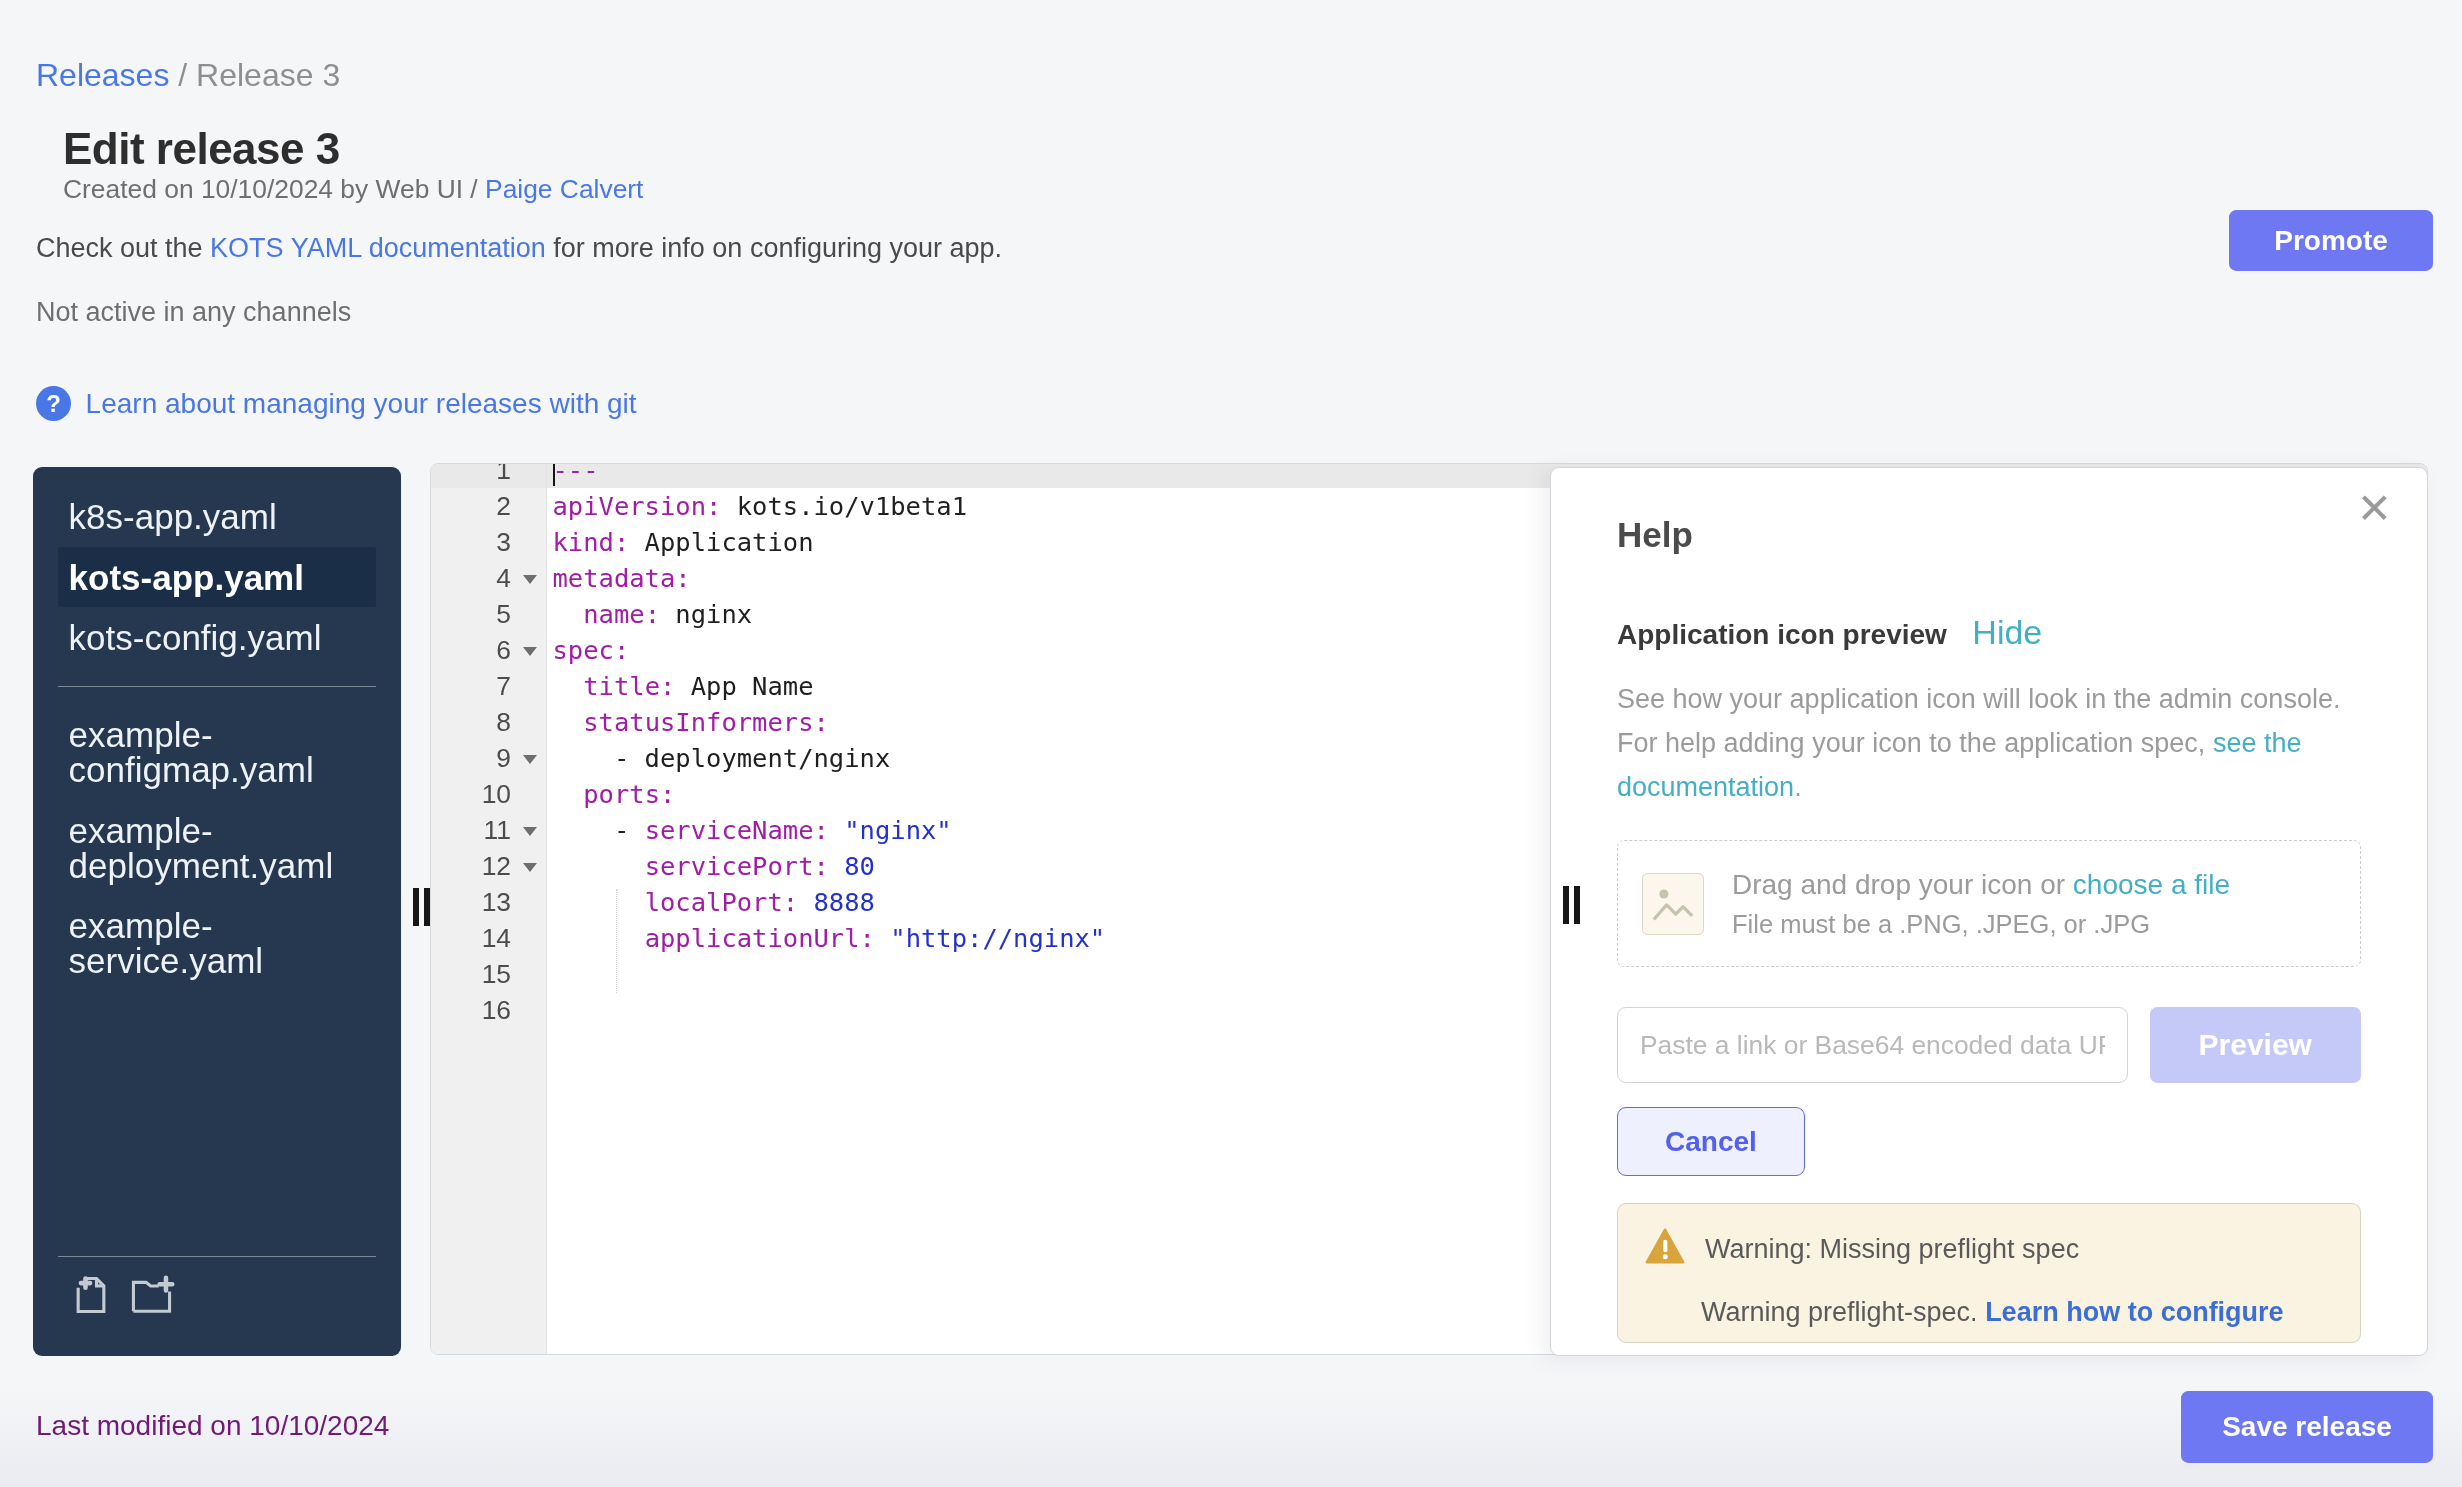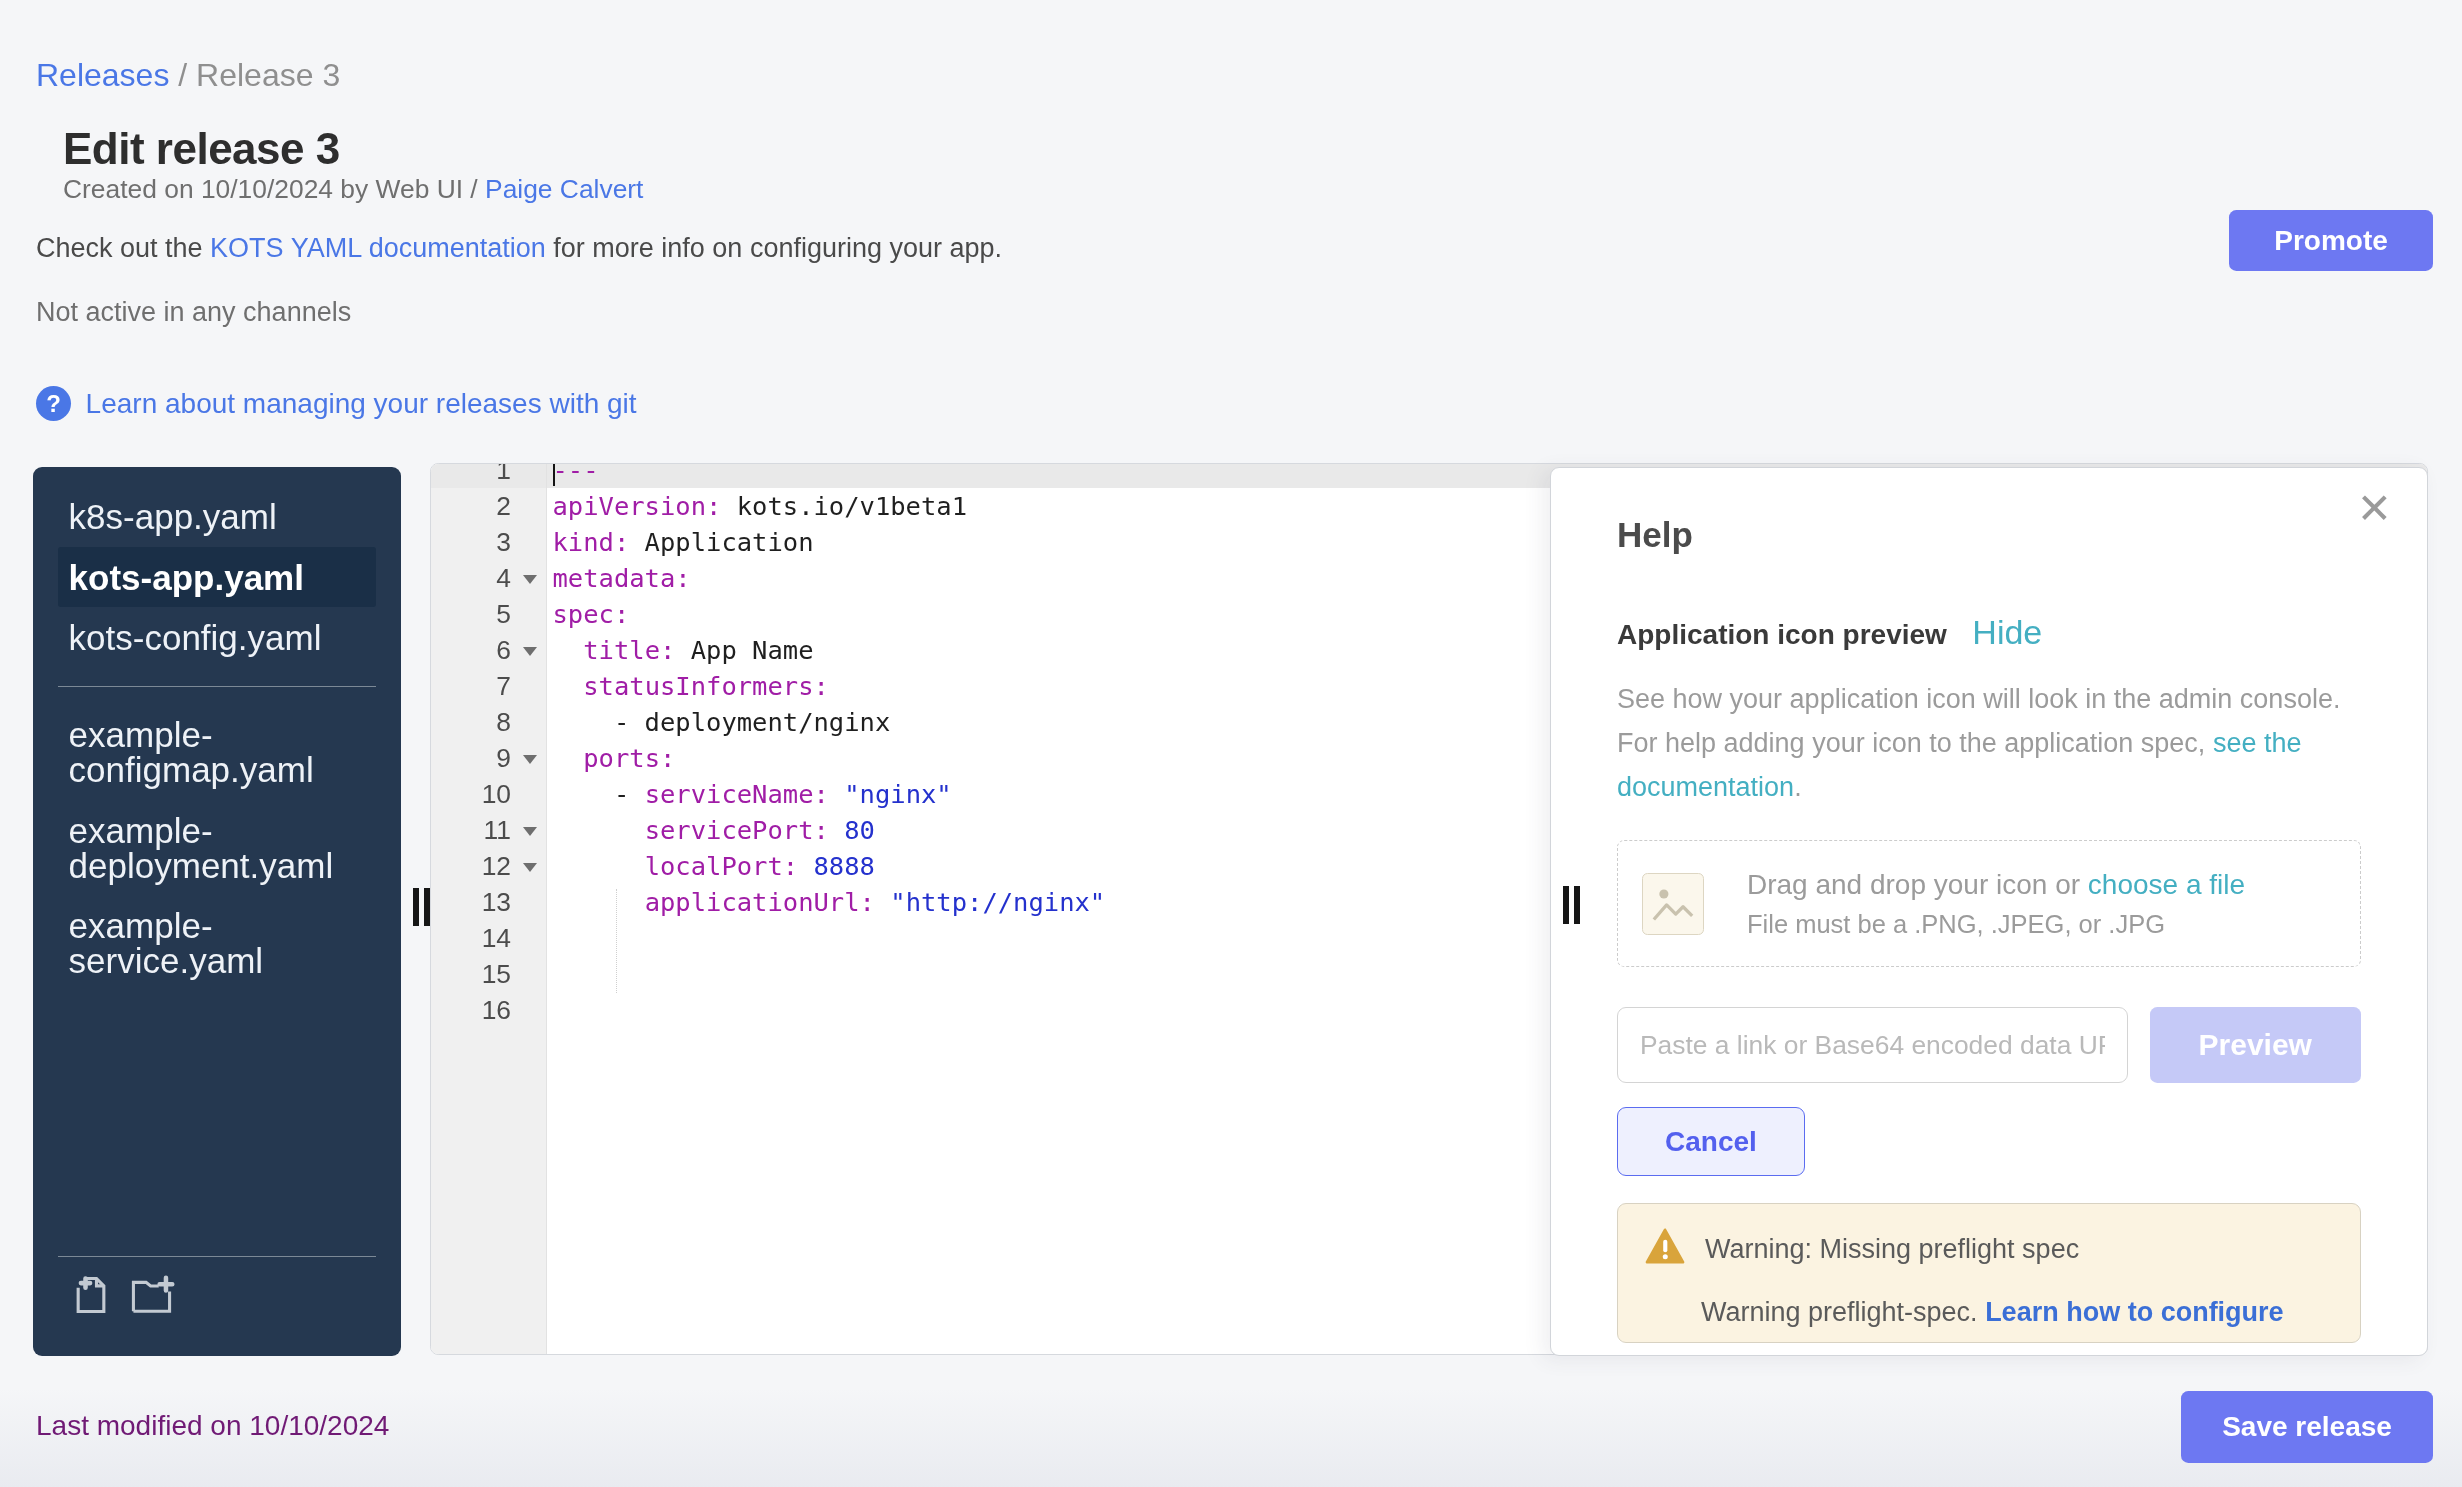--- a/index.html
+++ b/index.html
@@ -70,21 +70,21 @@
     border:0.9px solid #d2d5da;border-radius:9px;box-sizing:border-box;padding:0 66px;z-index:20;
     box-shadow:-7.3px 3.6px 20px rgba(60,70,90,.08);overflow:hidden;}
   .help-close{position:absolute;top:20px;right:35px;font-size:42px;color:#9a9a9a;line-height:1;cursor:pointer;}
   .help-title{margin:47px 0 0 0;font-size:35px;font-weight:600;color:#4b4b4b;}
   .section-row{margin-top:58px;display:flex;align-items:baseline;}
   .section-title{font-size:28px;font-weight:bold;color:#3a3a3a;}
   .hide-link{margin-left:25.5px;font-size:34px;color:#44afc2;text-decoration:none;cursor:pointer;}
   .help-desc{margin-top:25.5px;font-size:27px;line-height:44px;color:#9b9b9b;}
   .help-desc a{color:#44afc2;text-decoration:none;cursor:pointer;}
   .dropzone{margin-top:31px;height:127px;border:1.8px dashed #cccccc;border-radius:7.3px;display:flex;align-items:center;
-    padding:0 24px;box-sizing:border-box;gap:43px;cursor:pointer;}
+    padding:0 24px;box-sizing:border-box;gap:28px;cursor:pointer;}
   .img-ph{width:60px;height:60px;background:#fbf7ec;border:1.8px solid #ddd6c2;border-radius:5.5px;flex:0 0 auto;
     display:flex;align-items:center;justify-content:center;}
   .dz-line1{font-size:28px;color:#9b9b9b;}
   .dz-line1 a{color:#44afc2;text-decoration:none;}
   .dz-line2{font-size:25.5px;color:#9b9b9b;margin-top:9px;}
   .input-row{margin-top:40px;display:flex;gap:22px;align-items:stretch;}
   .link-input{width:528px;height:76px;box-sizing:border-box;border:1.8px solid #d4d4d4;border-radius:9px;
     font-size:26.4px;padding:0 22px;color:#4a4a4a;font-family:"Liberation Sans",sans-serif;background:#fff;outline:none;}
   .link-input::placeholder{color:#b9b9b9;}
   .preview-btn{width:219px;height:76px;background:#c5c9f7;border:none;border-radius:7.3px;color:#ffffff;
@@ -177,20 +177,21 @@
           <div class="gutter-row">13</div>
           <div class="gutter-row">14</div>
           <div class="gutter-row">15</div>
           <div class="gutter-row">16</div>
         </div>
       <div class="code-area">
           <div class="code-line active"><span class="cursor"></span><span class="tk">---</span></div>
           <div class="code-line"><span class="tk">apiVersion:</span><span class="tp"> kots.io/v1beta1</span></div>
           <div class="code-line"><span class="tk">kind:</span><span class="tp"> Application</span></div>
           <div class="code-line"><span class="tk">metadata:</span></div>
+          <div class="code-line"><span class="tp">  </span><span class="tk">name:</span><span class="tp"> nginx</span></div>
           <div class="code-line"><span class="tk">spec:</span></div>
           <div class="code-line"><span class="tp">  </span><span class="tk">title:</span><span class="tp"> App Name</span></div>
           <div class="code-line"><span class="tp">  </span><span class="tk">statusInformers:</span></div>
           <div class="code-line"><span class="tp">    - deployment/nginx</span></div>
           <div class="code-line"><span class="tp">  </span><span class="tk">ports:</span></div>
           <div class="code-line"><span class="tp">    - </span><span class="tk">serviceName:</span><span class="tp"> </span><span class="tv">"nginx"</span></div>
           <div class="code-line"><span class="tp">      </span><span class="tk">servicePort:</span><span class="tp"> </span><span class="tv">80</span></div>
           <div class="code-line"><span class="tp">      </span><span class="tk">localPort:</span><span class="tp"> </span><span class="tv">8888</span></div>
           <div class="code-line"><span class="tp">      </span><span class="tk">applicationUrl:</span><span class="tp"> </span><span class="tv">"http://nginx"</span></div>
           <div class="code-line"></div>

